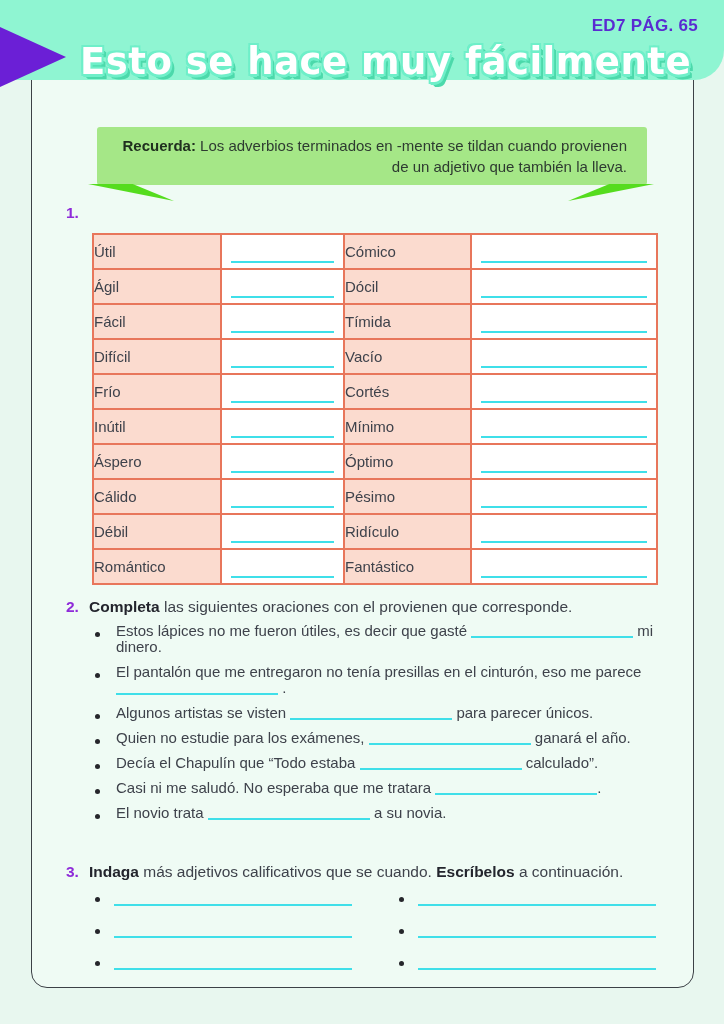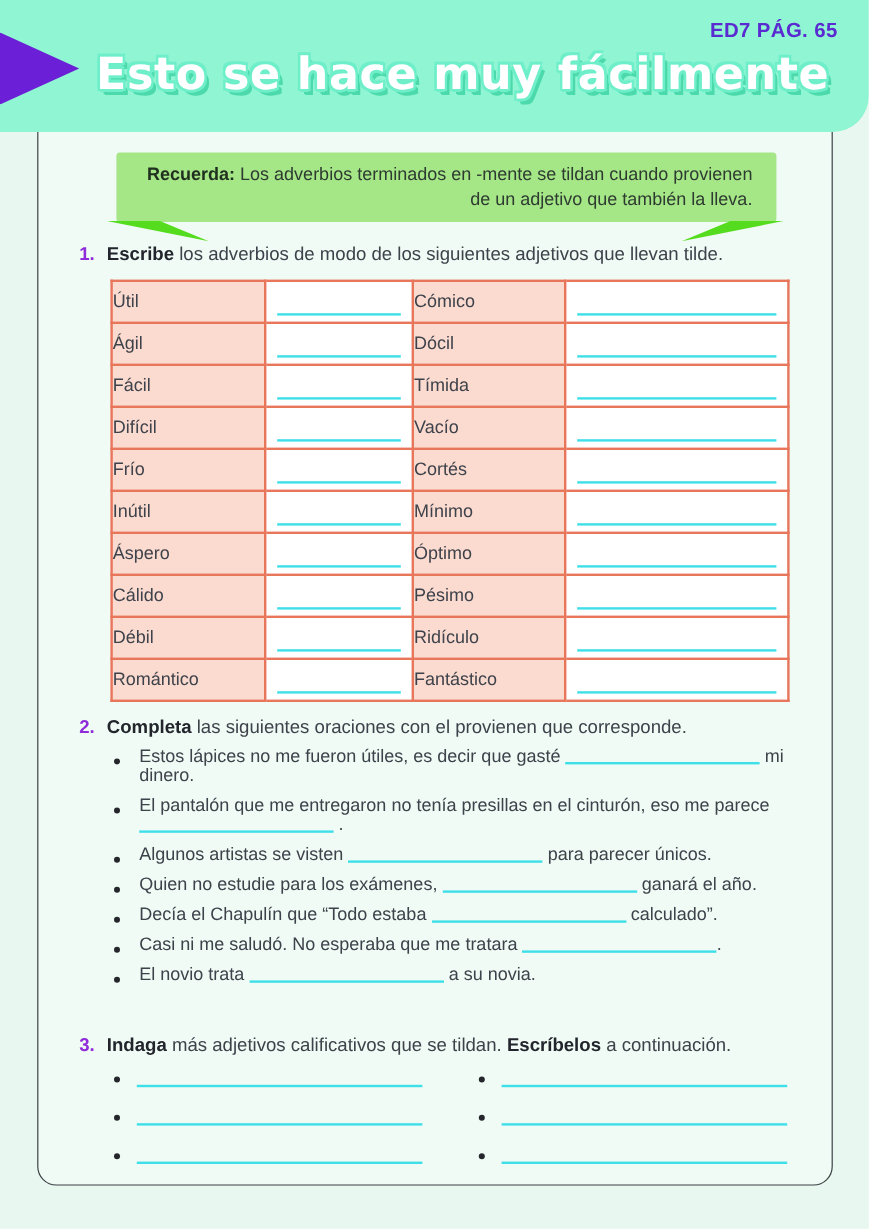--- a/index.html
+++ b/index.html
@@ -7,21 +7,21 @@
   body {
     position: relative;
     background:#E8F7EF;
     font-family:"Liberation Sans", sans-serif;
     color:#3E424B;
     overflow:hidden;
   }
 
   
   .band {
-    position:absolute; top:0; left:0; width:724px; height:110px;
+    position:absolute; top:0; left:0; width:724px; height:80px;
     background:#8FF5D2; border-radius:0 0 30px 0; z-index:2;
   }
   .arrow {
     position:absolute; left:0; top:27px; width:66px; height:60px;
     background:#6B1FD6;
     clip-path:polygon(0 0, 100% 50%, 0 100%);
   }
   .page-ref {
     position:absolute; top:16px; right:26px;
     font-size:17px; font-weight:bold; color:#5A2BD1; letter-spacing:.3px;
@@ -127,24 +127,20 @@
 
   <div class="reminder">
     <strong>Recuerda:</strong>
     <span>Los adverbios terminados en -mente se tildan cuando provienen de un adjetivo que también la lleva.</span>
     <div class="tail tail-left"></div>
     <div class="tail tail-right"></div>
   </div>
 
   <div class="ex-head" id="ex1-head">
     <span class="num">1.</span>
-    <p>
-      <strong>Escribe</strong>
-      <span>los adverbios de modo de los siguientes adjetivos que llevan tilde.</span>
-    </p>
   </div>
 
   <table class="adj-table">
     <colgroup>
         <col class="c1">
         <col class="c2">
         <col class="c3">
         <col class="c4">
       </colgroup>
     <tbody>
@@ -266,21 +262,21 @@
       <li>Quien no estudie para los exámenes, <span class="inline-blank"></span> ganará el año.</li>
       <li>Decía el Chapulín que “Todo estaba <span class="inline-blank"></span> calculado”.</li>
       <li>Casi ni me saludó. No esperaba que me tratara <span class="inline-blank"></span>.</li>
       <li>El novio trata <span class="inline-blank"></span> a su novia.</li>
     </ul>
 
   <div class="ex-head" id="ex3-head">
     <span class="num">3.</span>
     <p>
       <strong>Indaga</strong>
-      <span>más adjetivos calificativos que se tildan.</span>
+      <span>más adjetivos calificativos que se cuando.</span>
       <strong>Escríbelos</strong>
       <span>a continuación.</span>
     </p>
   </div>
 
   <div class="ex3-grid">
       <div class="ex3-cell">
         <span class="dot"></span>
         <span class="ex3-line"></span>
       </div>

